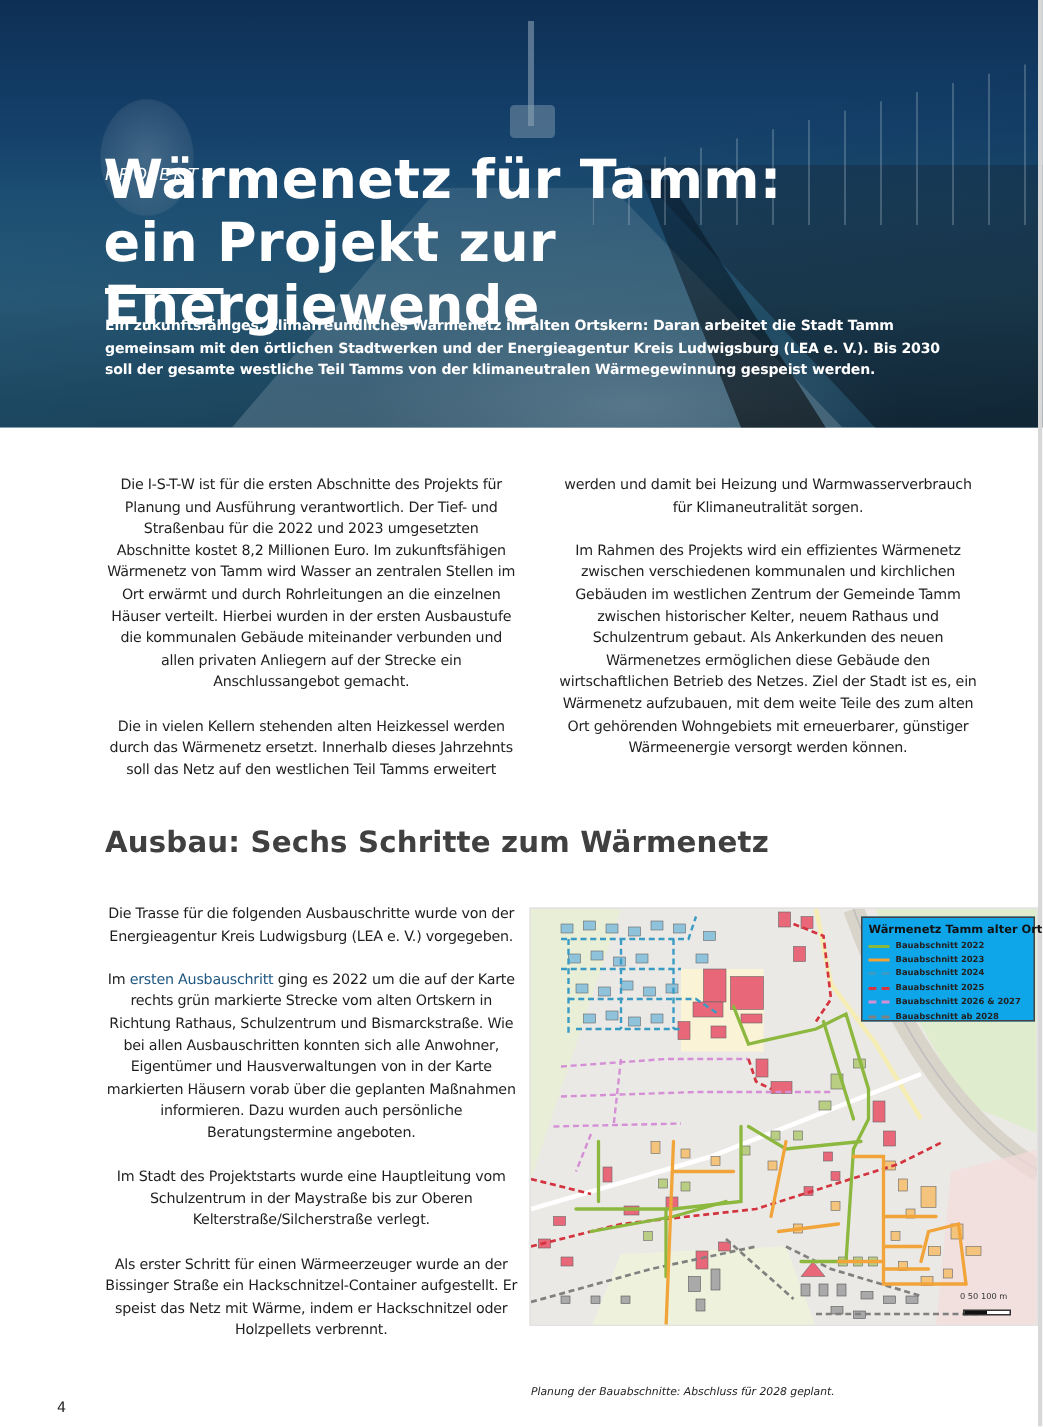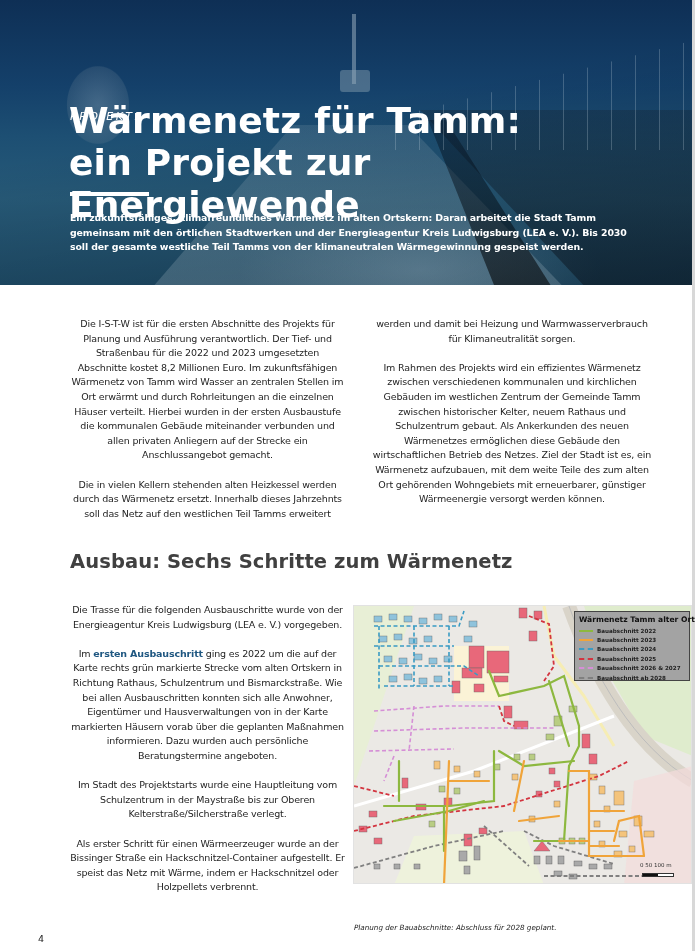--- a/index.html
+++ b/index.html
@@ -59,31 +59,31 @@
   .col p { margin-bottom: 14.6px; text-align: center; }
   .col-left-top { left: 70px; top: 317px; width: 275px; }
   .col-right-top { left: 372px; top: 317px; width: 280px; }
 
   .section-heading {
     position: absolute; left: 70px; top: 550px;
     font-size: 19.5px; font-weight: bold; color: #404040; letter-spacing: 0.1px;
   }
 
   .col-left-bottom { left: 70px; top: 603px; width: 275px; }
-  .hl { color: #1f5781; font-weight: bold; }
+  .hl { color: #1f5781; font-weight: normal; }
 
   
   .map {
     position: absolute; left: 353px; top: 605px; width: 339px; height: 279px;
     background: #e9e7e3; overflow: hidden; border: 1px solid #e2e2e2;
   }
   .map svg { position: absolute; left: 0; top: 0; }
   .legend {
     position: absolute; left: 574px; top: 611px; width: 116px; height: 70px;
-    background: #a3a3a3; border: 1px solid #444; padding: 3px 4px;
+    background: #0ea5e9; border: 1px solid #444; padding: 3px 4px;
   }
   .legend-title { font-size: 7.6px; font-weight: bold; color: #111; margin-bottom: 2px; white-space: nowrap; }
   .legend-item { display: flex; align-items: center; height: 9.4px; }
   .legend-swatch { width: 14px; height: 0; border-top: 2px solid; margin-right: 4px; }
   .legend-swatch.dashed { border-top-style: dashed; }
   .legend-label { font-size: 5.6px; font-weight: bold; color: #222; white-space: nowrap; }
 
   .scale { position: absolute; left: 640px; top: 862px; font-size: 5.5px; color: #333; white-space: nowrap; }
   .scale-bar { position: absolute; left: 642px; top: 873px; width: 32px; height: 4px; border: 1px solid #333; background: linear-gradient(90deg, #111 50%, #fff 50%); }
 

